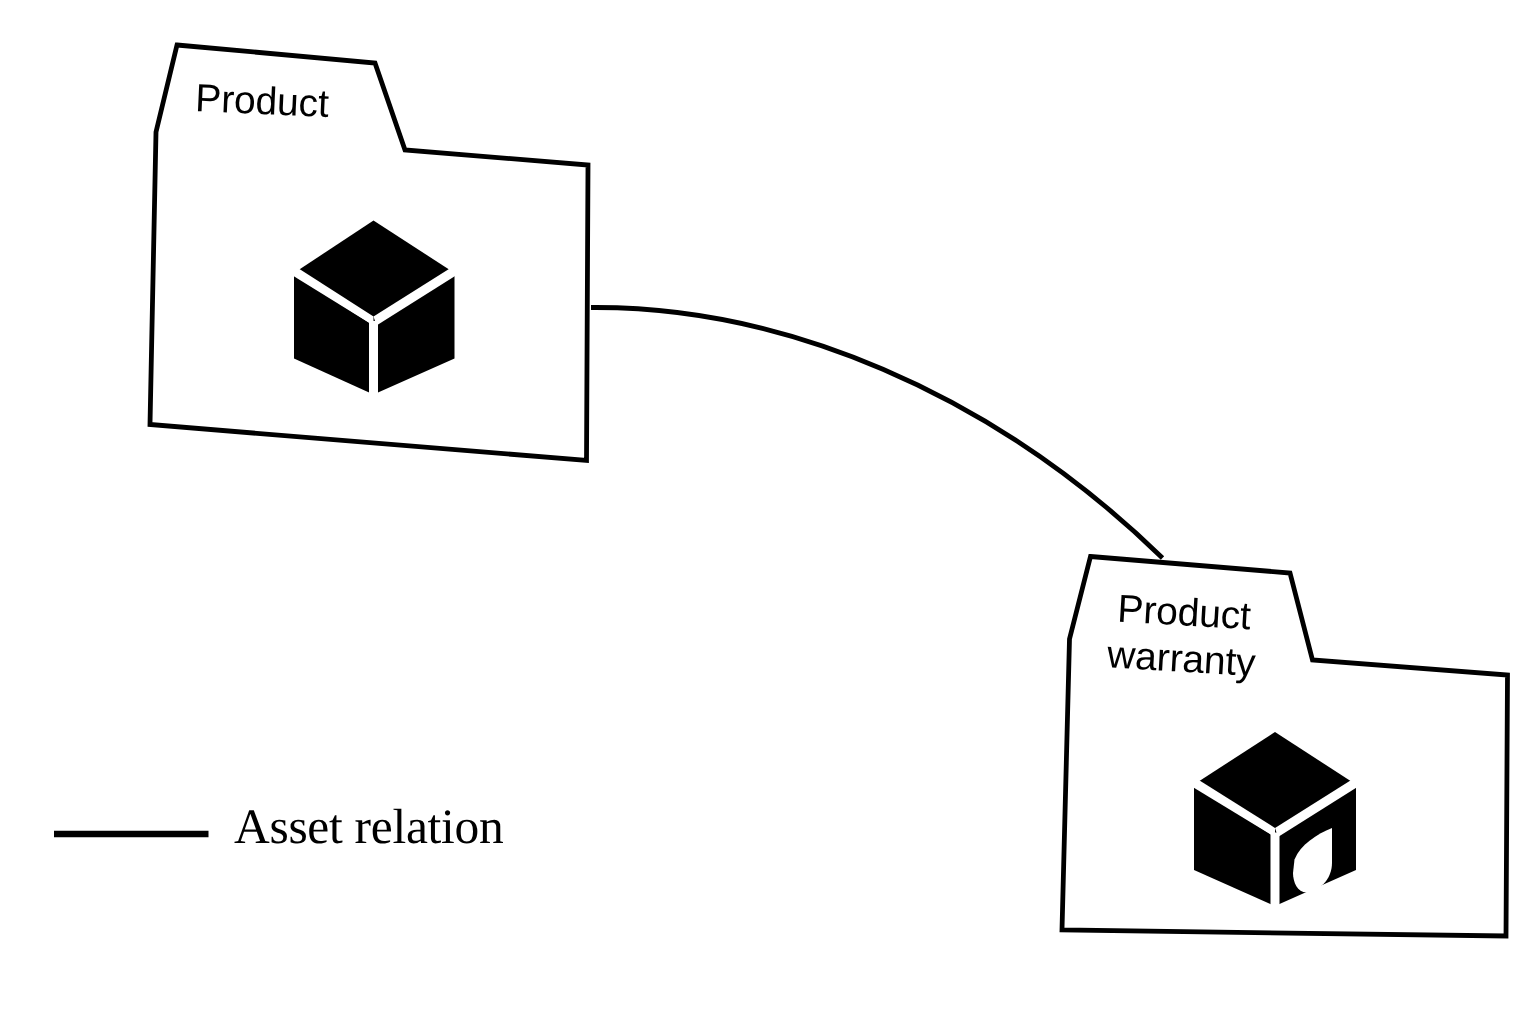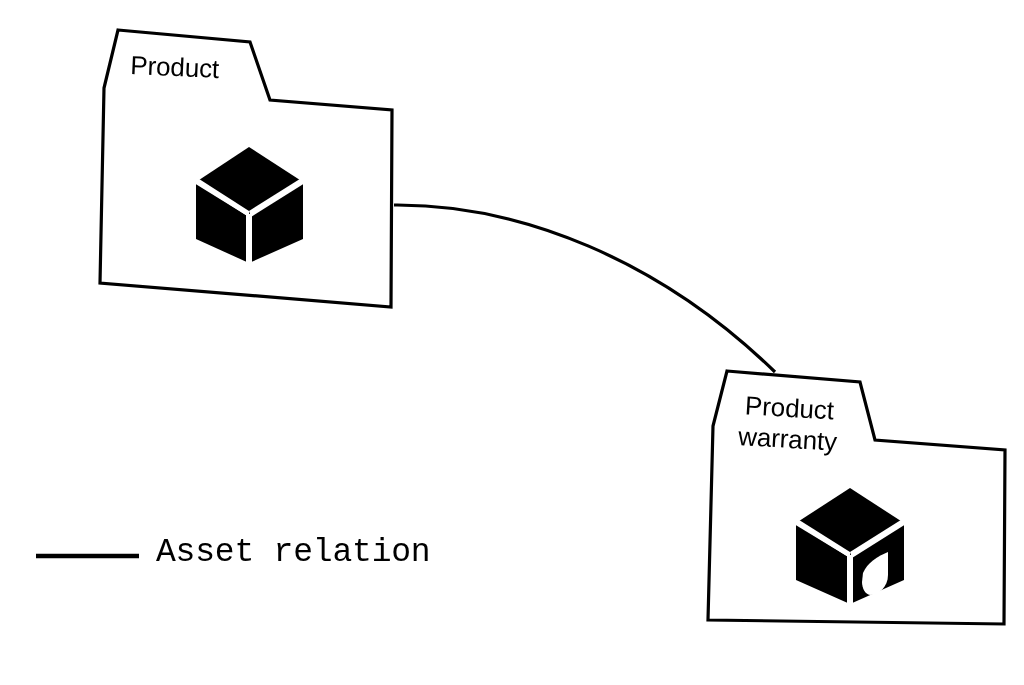--- a/index.html
+++ b/index.html
@@ -73,21 +73,21 @@
     text-align: center;
     transform: rotate(3.4deg);
     transform-origin: left top;
   }
   #legend-label {
     position: absolute;
     left: 156px;
     top: 534px;
     font-size: 33px;
     color: #000000;
-    font-family: Liberation Mono, monospace;
+    font-family: Liberation Serif, serif;
     white-space: pre;
     letter-spacing: -0.2px;
   }
 </style>
 </head>
 <body>
 
 <div id="canvas">
 
   <svg id="diagram-svg" viewBox="0 0 1024 685">

